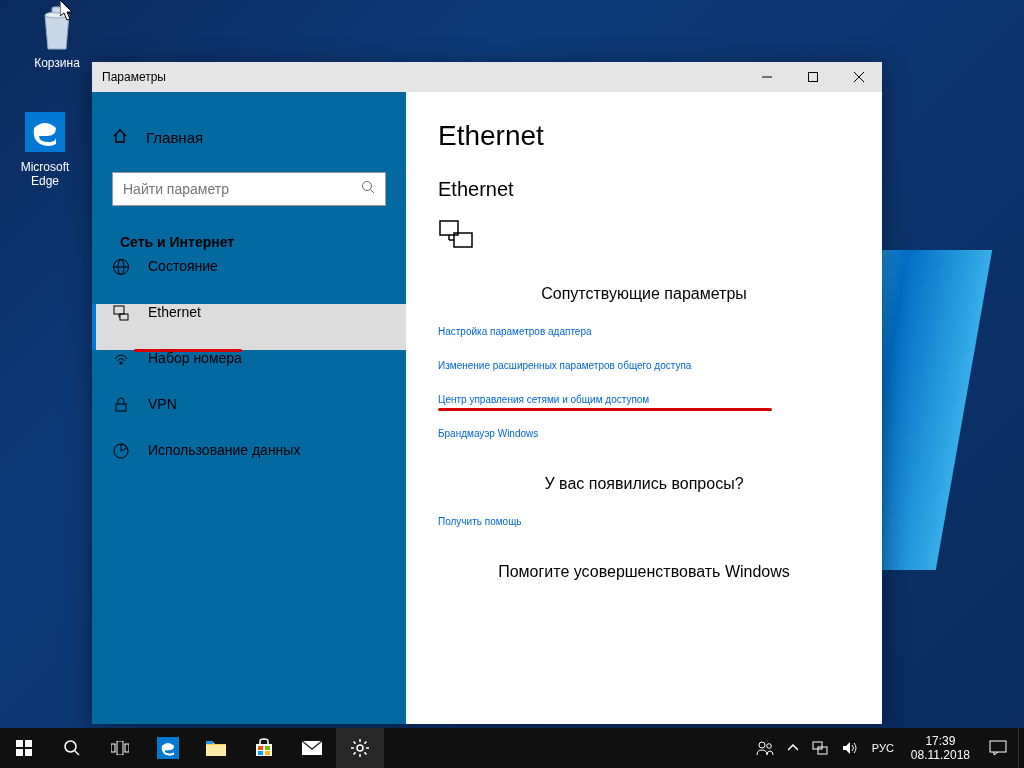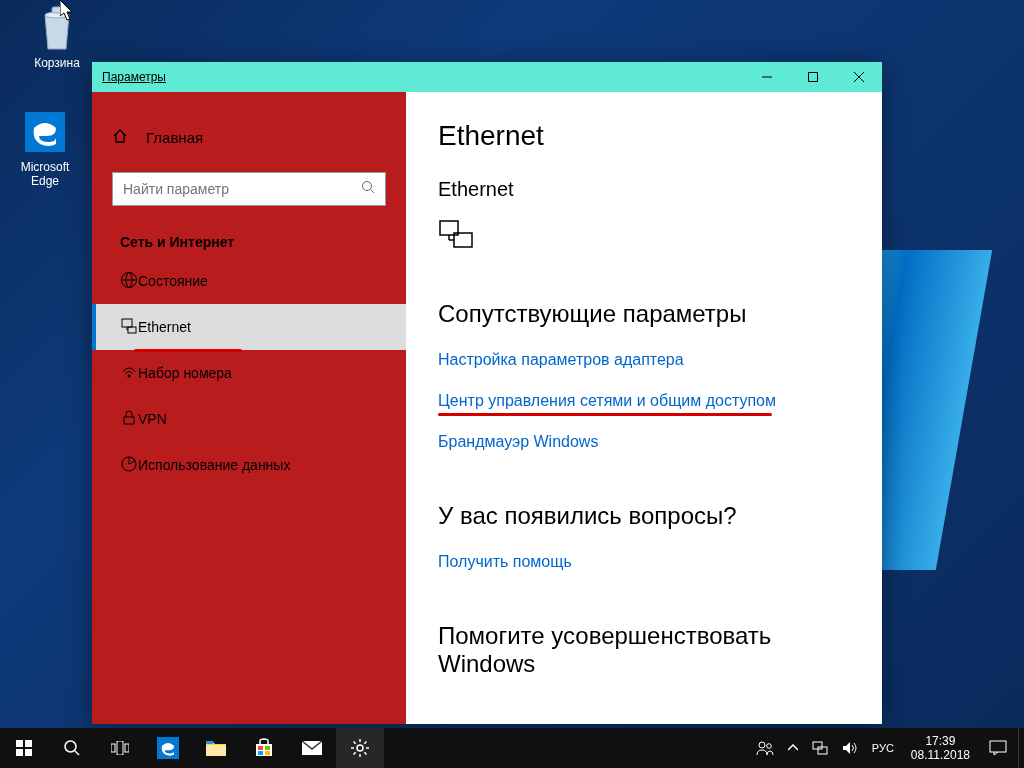--- a/index.html
+++ b/index.html
@@ -54,38 +54,37 @@
   background: #fff;
   box-shadow: 0 4px 24px rgba(0,0,0,.4);
   display: flex;
   flex-direction: column;
 }
 
 .titlebar {
   height: 30px;
   display: flex;
   align-items: center;
-  background: #5eead4;
+  background: #e5e5e5;
   border-bottom: none;
-  text-decoration: underline;
 }
 .titlebar .title { padding-left: 10px; font-size: 12px; color: #000; }
 .titlebar .spacer { flex: 1; }
 .titlebar .win-btn {
   width: 46px; height: 30px;
   display: flex; align-items: center; justify-content: center;
   cursor: pointer;
 }
 
 .window-body { flex: 1; display: flex; overflow: hidden; }
 
 
 .sidebar {
   width: 314px;
-  background: #b91c1c;
+  background: #0369a1;
   padding: 22px 0 0 0;
   display: flex;
   flex-direction: column;
   gap: 0;
 }
 .home-row {
   display: flex; align-items: center;
   height: 46px;
   padding: 0 20px;
   gap: 18px;
@@ -102,23 +101,24 @@
 }
 .search-box input {
   flex: 1;
   border: none; outline: none;
   font-size: 14px;
   color: #666;
   background: transparent;
 }
 .section-hdr { padding: 18px 28px 8px; font-size: 14px; font-weight: 600; }
 .nav-item {
-  display: flex; align-items: center;
+  display: flex; 
   height: 46px;
-  padding: 0 28px;
+  padding: 0 20px;
+  gap: 18px;
   font-size: 14px;
   cursor: pointer;
   position: relative;
 }
 .nav-item.active { background: #dcdcdc; }
 .nav-item.active::before {
   content: '';
   position: absolute; left: 0; top: 0; bottom: 0;
   width: 4px; background: #0078d4;
 }
@@ -132,31 +132,31 @@
 }
 
 
 .main {
   flex: 1;
   padding: 28px 32px 0 32px;
   overflow: hidden;
 }
 .h-page { font-size: 28px; font-weight: 400; margin-bottom: 26px; }
 .h-sub  { font-size: 20px; font-weight: 400; margin-bottom: 18px; }
-.h-sec  { font-size: 24px; font-weight: 400; margin: 51px 0 14px; }
+.h-sec  { font-size: 16px; font-weight: 400; margin: 36px 0 14px; text-align: center; }
 
 .conn-row { display: flex; align-items: flex-start; gap: 18px; margin-bottom: 6px; }
 .conn-ico { width: 36px; height: 30px; }
 .conn-txt .name { font-size: 14px; }
 .conn-txt .sub  { font-size: 14px; color: #666; }
 
 .link {
   display: block;
   color: #0066cc;
-  font-size: 16px;
+  font-size: 10px;
   margin: 23px 0;
   cursor: pointer;
   position: relative;
   width: fit-content;
 }
 .red-underline-lg {
   position: absolute;
   left: 0; bottom: -6px;
   height: 3px; width: 334px;
   background: #d40000;
@@ -336,20 +336,21 @@
               <rect x="16" y="14" width="18" height="14" fill="none" stroke="#000" stroke-width="1.5"></rect>
               <line x1="11" y1="16" x2="11" y2="21" stroke="#000" stroke-width="1.5"></line>
               <line x1="11" y1="21" x2="16" y2="21" stroke="#000" stroke-width="1.5"></line>
             </svg>
         </div>
       </div>
 
       <div class="h-sec">Сопутствующие параметры</div>
 
       <span class="link">Настройка параметров адаптера</span>
+      <span class="link">Изменение расширенных параметров общего доступа</span>
       <span class="link">Центр управления сетями и общим доступом
         <span class="red-underline-lg"></span>
       </span>
       <span class="link">Брандмауэр Windows</span>
 
       <div class="h-sec">У вас появились вопросы?</div>
       <span class="link">Получить помощь</span>
 
       <div class="h-sec">Помогите усовершенствовать Windows</div>
     </div>

